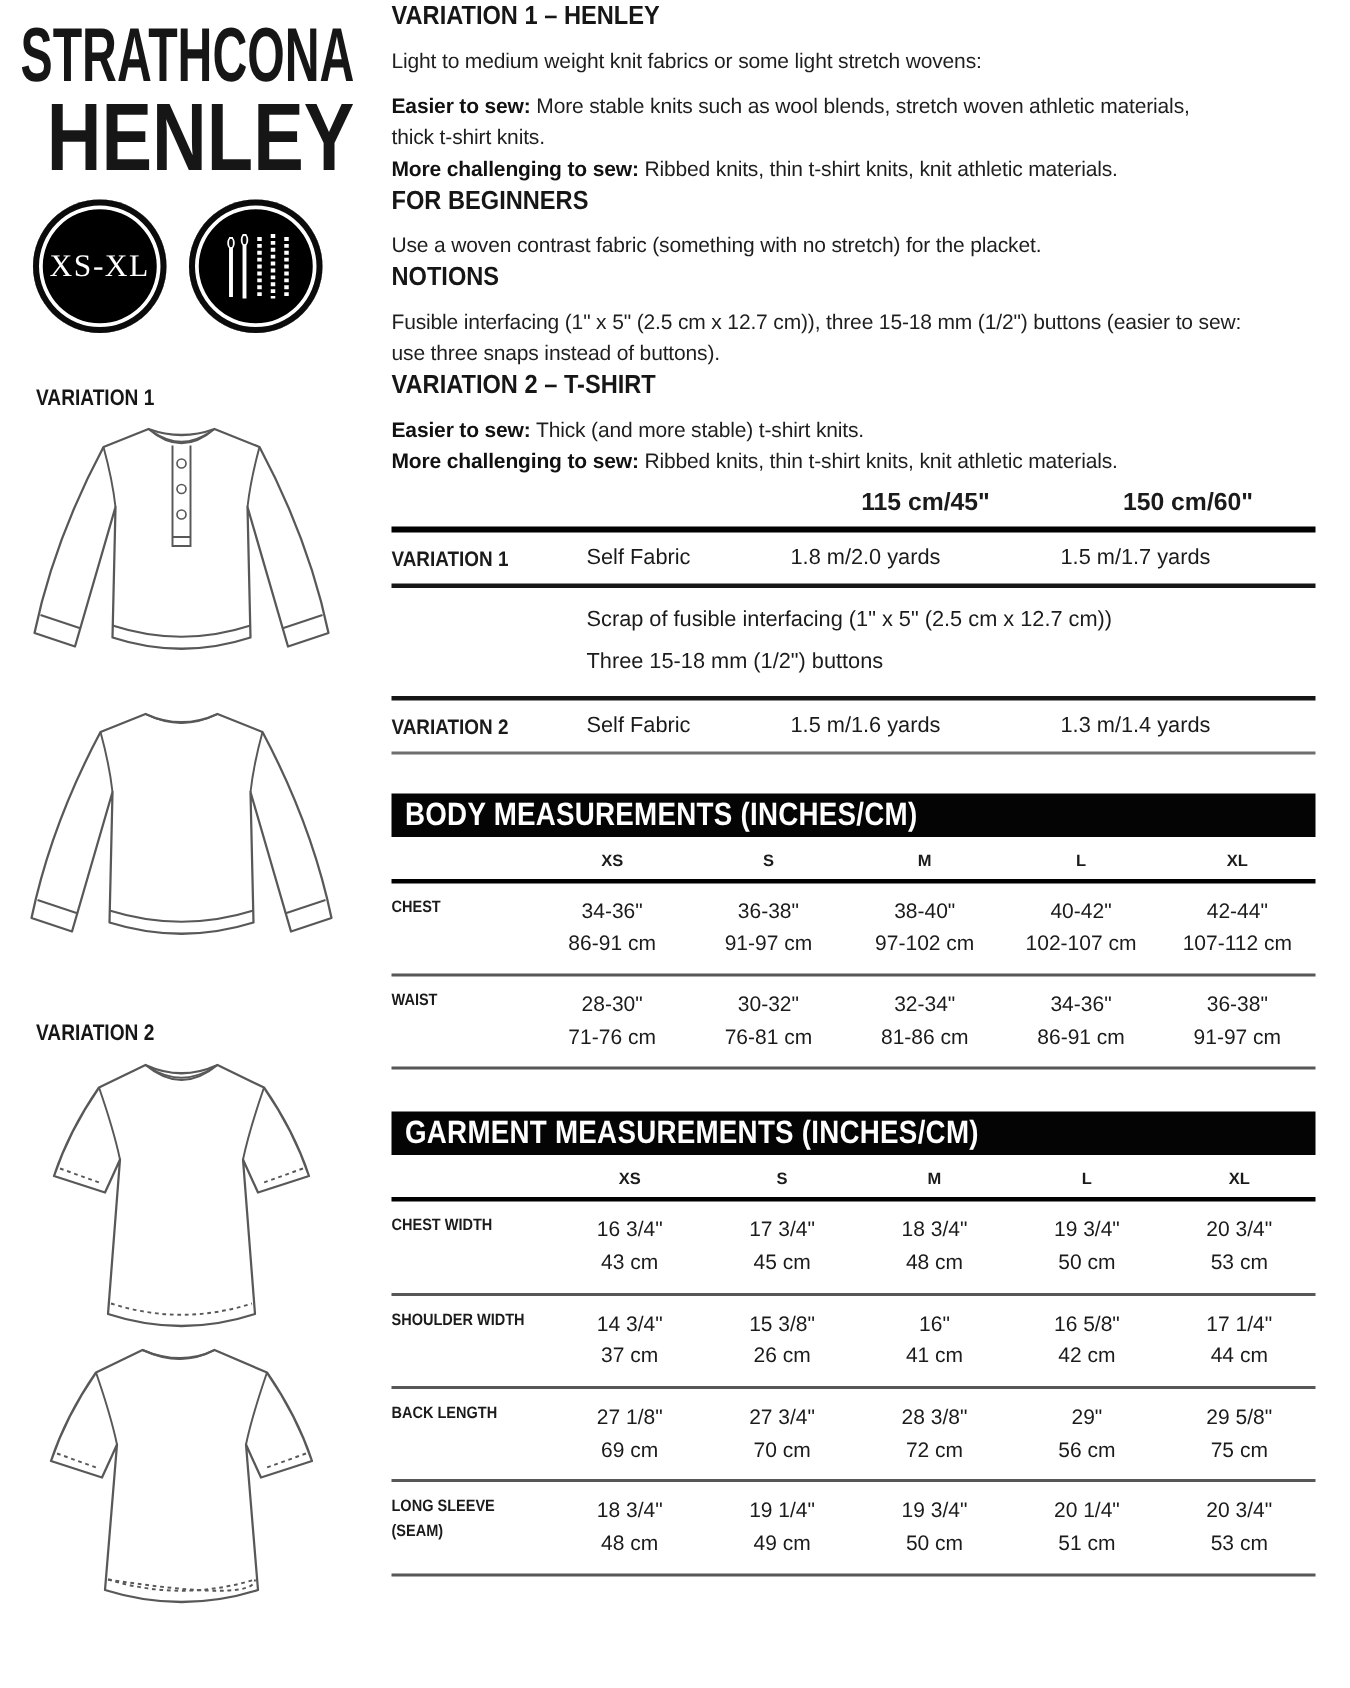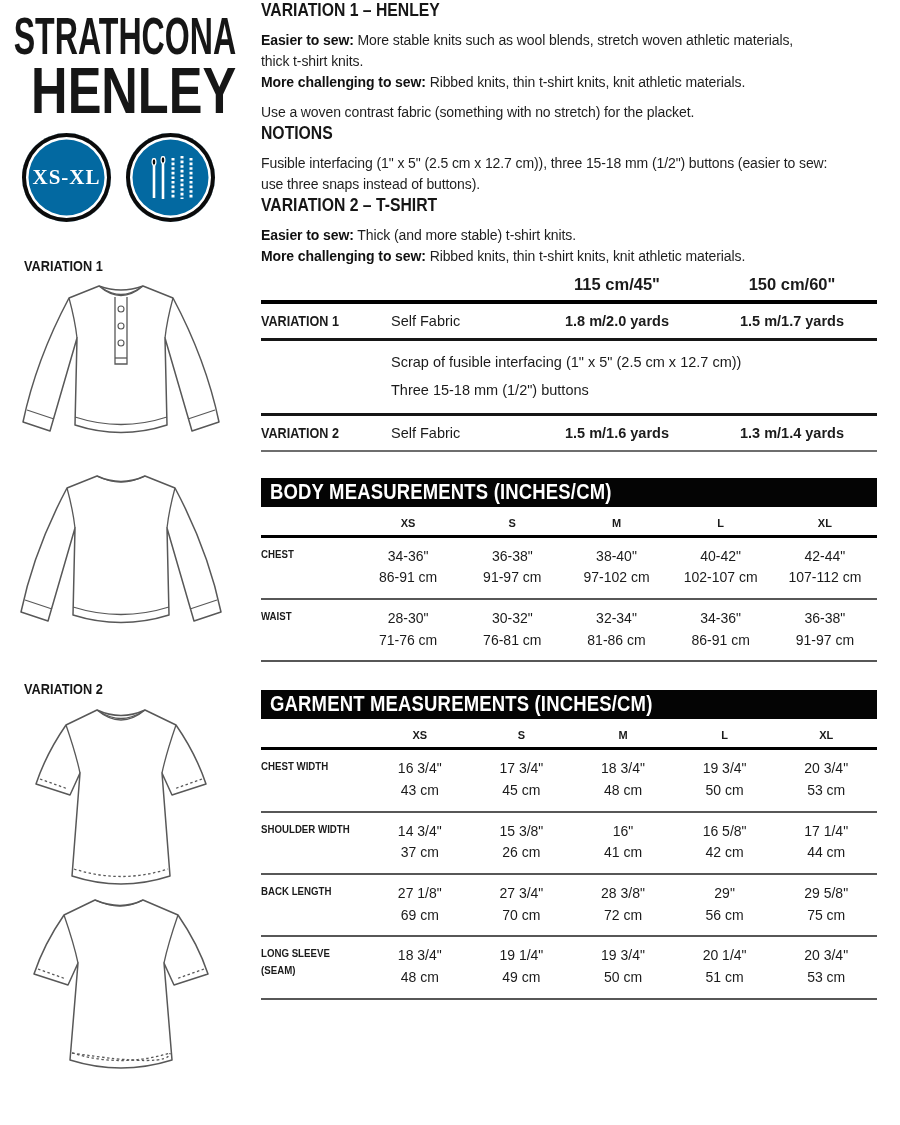--- a/index.html
+++ b/index.html
@@ -6,23 +6,23 @@
   .page{position:relative;width:900px;height:1125px;background:#fff;overflow:hidden;
         font-family:"Liberation Sans",sans-serif;color:#1b1b1b;}
   
   .left-col{position:absolute;left:0;top:0;width:255px;height:1125px;}
   .title-block{position:absolute;top:14px;right:19px;text-align:right;}
   .title-l1{display:block;font-weight:bold;font-size:51px;line-height:0.92;color:#161616;
             transform:scaleX(0.63);transform-origin:100% 0;white-space:nowrap;}
   .title-l2{display:block;font-weight:bold;font-size:64px;line-height:0.95;color:#161616;
             transform:scaleX(0.79);transform-origin:100% 0;white-space:nowrap;}
   .badges{position:absolute;top:133px;left:22px;display:flex;gap:15px;}
-  .badge{width:89px;height:89px;border-radius:50%;background:#0369a1;
+  .badge{width:89px;height:89px;border-radius:50%;background:#000000;
          box-shadow:inset 0 0 0 4px #0b0b0b, inset 0 0 0 6.5px #ffffff;
-         display:flex;align-items:center;justify-content:center;font-weight:bold;}
+         display:flex;align-items:center;justify-content:center;}
   .badge-text{color:#fff;font-family:"Liberation Serif",serif;font-size:21px;letter-spacing:1px;}
   .var-label{position:absolute;left:24px;font-weight:bold;font-size:15px;color:#161616;
              transform:scaleX(0.85);transform-origin:0 0;white-space:nowrap;}
   .illus{position:absolute;left:12px;}
   .illus svg .sil{fill:#ffffff;stroke:#585858;stroke-width:1.5;stroke-linejoin:round;}
   .illus svg .ln{fill:none;stroke:#585858;stroke-width:1.3;}
   .illus svg .dash{fill:none;stroke:#585858;stroke-width:1.3;stroke-dasharray:2.5 2.5;}
   .illus svg .btn{fill:#ffffff;stroke:#585858;stroke-width:1.1;}
   
   .right-col{position:absolute;left:261px;top:0;width:616px;}
@@ -39,21 +39,21 @@
   p.body b{color:#111;}
   
   .fab{margin-top:8px;}
   .fab-head{display:grid;grid-template-columns:130px 1fr 180px 170px;align-items:end;
             padding-bottom:6px;border-bottom:4px solid #000;}
   .fab-head .c{font-weight:bold;font-size:16.5px;text-align:center;}
   .fab-row{display:grid;grid-template-columns:130px 1fr 180px 170px;align-items:center;
            padding:9px 0;border-bottom:3px solid #161616;font-size:14.5px;}
   .fab-row .lab{font-weight:bold;font-size:14px;}
   .fab-row .lab span{display:inline-block;transform:scaleX(0.9);transform-origin:0 0;white-space:nowrap;}
-  .fab-row .c{text-align:center;font-weight:bold;}
+  .fab-row .c{}
   .fab-row.last{border-bottom:2px solid #6e6e6e;}
   .fab-notions{display:grid;grid-template-columns:130px 1fr;padding:8px 0;border-bottom:3px solid #161616;}
   .fab-notions .lines div{font-size:14.5px;line-height:1.5;padding:3px 0;}
   
   .meas-head{display:grid;padding:10px 0 6px;border-bottom:3px solid #000;}
   .meas-head .c{font-weight:bold;font-size:11px;text-align:center;}
   .meas-row{display:grid;padding:8px 0 9px;border-bottom:2px solid #575757;align-items:start;}
   .meas-row .lab{font-weight:bold;font-size:11px;line-height:1.55;}
   .meas-row .lab span{display:inline-block;transform:scaleX(0.88);transform-origin:0 0;white-space:nowrap;}
   .meas-row .c{text-align:center;font-size:14px;line-height:1.55;}
@@ -149,26 +149,30 @@
       </svg>
     </div>
   </div>
 
   <div class="right-col">
 
 
     <h3 class="sec mt-head1">
       <span>VARIATION 1 – HENLEY</span>
     </h3>
+    <p class="body">Light to medium weight knit fabrics or some light stretch wovens:</p>
     <p class="body">
       <b>Easier to sew:</b><span> More stable knits such as wool blends, stretch woven athletic materials,</span><br>
       <span>thick t-shirt knits.</span><br>
       <b>More challenging to sew:</b><span> Ribbed knits, thin t-shirt knits, knit athletic materials.</span>
     </p>
 
+    <h3 class="sec mt-head">
+      <span>FOR BEGINNERS</span>
+    </h3>
     <p class="body">Use a woven contrast fabric (something with no stretch) for the placket.</p>
 
     <h3 class="sec mt-head">
       <span>NOTIONS</span>
     </h3>
     <p class="body">
       <span>Fusible interfacing (1" x 5" (2.5 cm x 12.7 cm)), three 15-18 mm (1/2") buttons (easier to sew:</span><br>
       <span>use three snaps instead of buttons).</span>
     </p>
 

